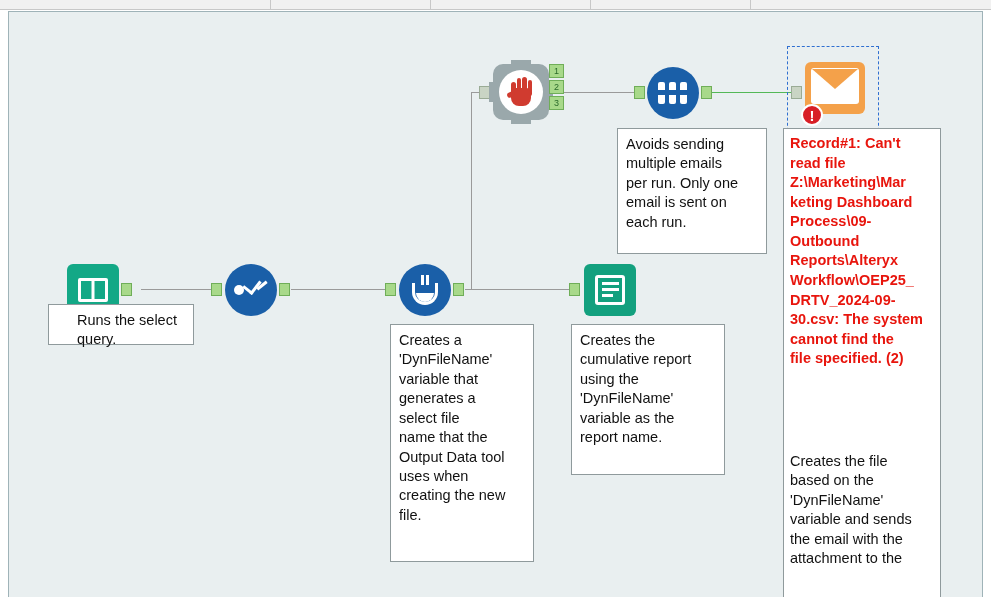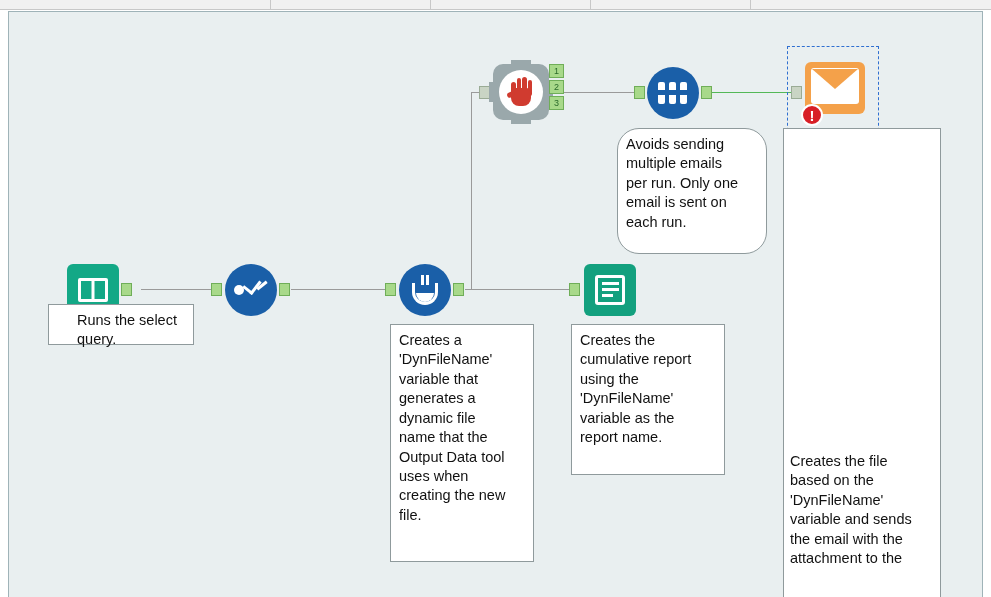--- a/index.html
+++ b/index.html
@@ -430,41 +430,53 @@
     </div>
 
     <div class="note" style="left:39px; top:292px; width:146px; height:41px;padding-left:28px;">Runs the select
 query.</div>
 
 
     <div class="note" style="left:381px; top:312px; width:144px; height:238px;">Creates a
 'DynFileName'
 variable that
 generates a
-dynamic file
+select file
 name that the
 Output Data tool
 uses when
 creating the new
 file.</div>
 
     <div class="note" style="left:562px; top:312px; width:154px; height:151px;">Creates the
 cumulative report
 using the
 'DynFileName'
 variable as the
 report name.</div>
 
-    <div class="note" style="left:608px; top:116px; width:150px; height:126px;border-radius:22px;">Avoids sending
+    <div class="note" style="left:608px; top:116px; width:150px; height:126px;">Avoids sending
 multiple emails
 per run. Only one
 email is sent on
 each run.</div>
 
     <div class="error-panel" style="left:774px; top:116px; width:158px; height:470px;"></div>
+    <div class="error-text" style="left:781px; top:122px; width:148px;">Record#1: Can't
+read file
+Z:\Marketing\Mar
+keting Dashboard
+Process\09-
+Outbound
+Reports\Alteryx
+Workflow\OEP25_
+DRTV_2024-09-
+30.csv: The system
+cannot find the
+file specified. (2)</div>
     <div class="note noborder" style="left:781px; top:440px; width:150px;">Creates the file
 based on the
 'DynFileName'
 variable and sends
 the email with the
 attachment to the</div>
 
   </div>
 </div>
 

